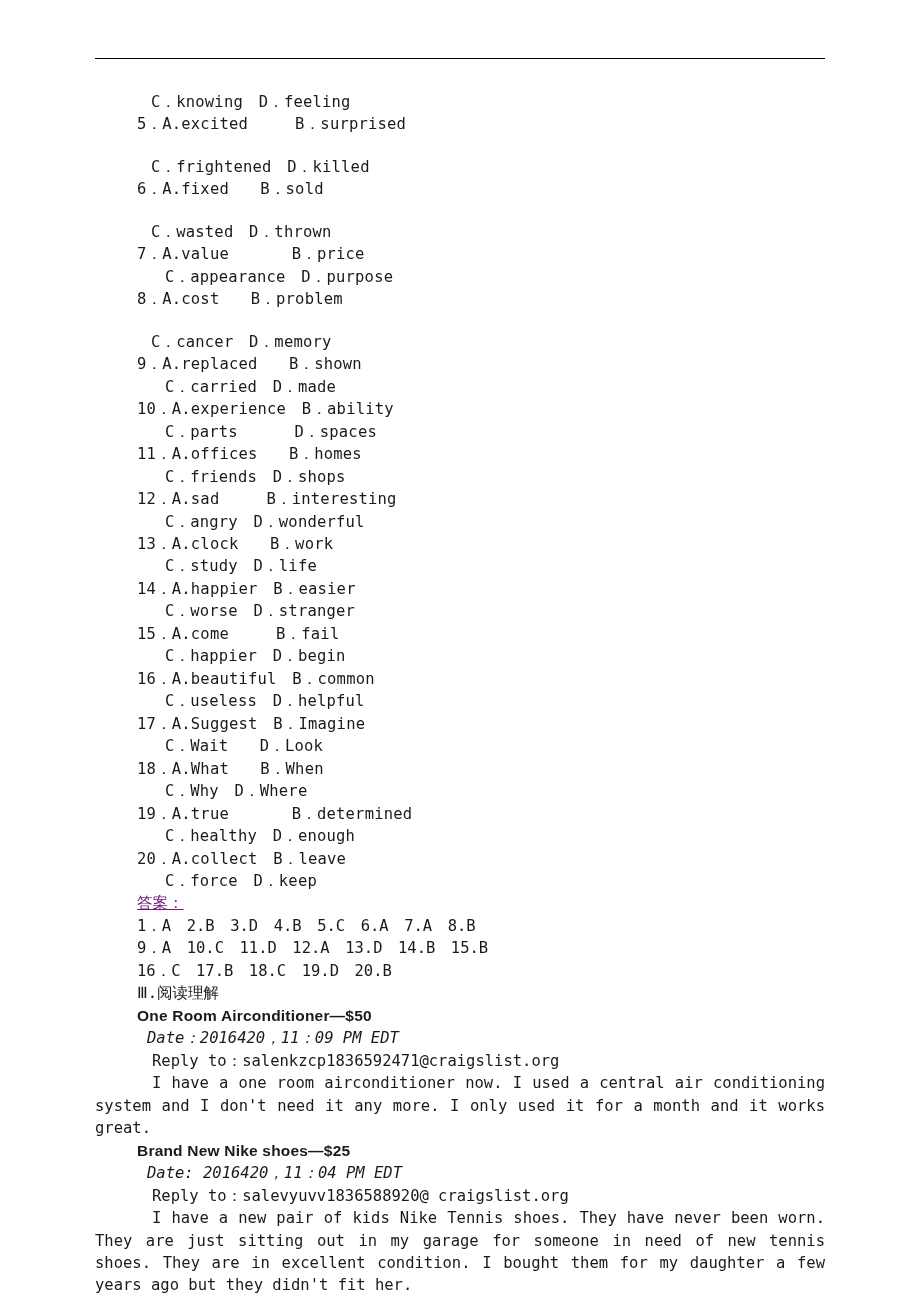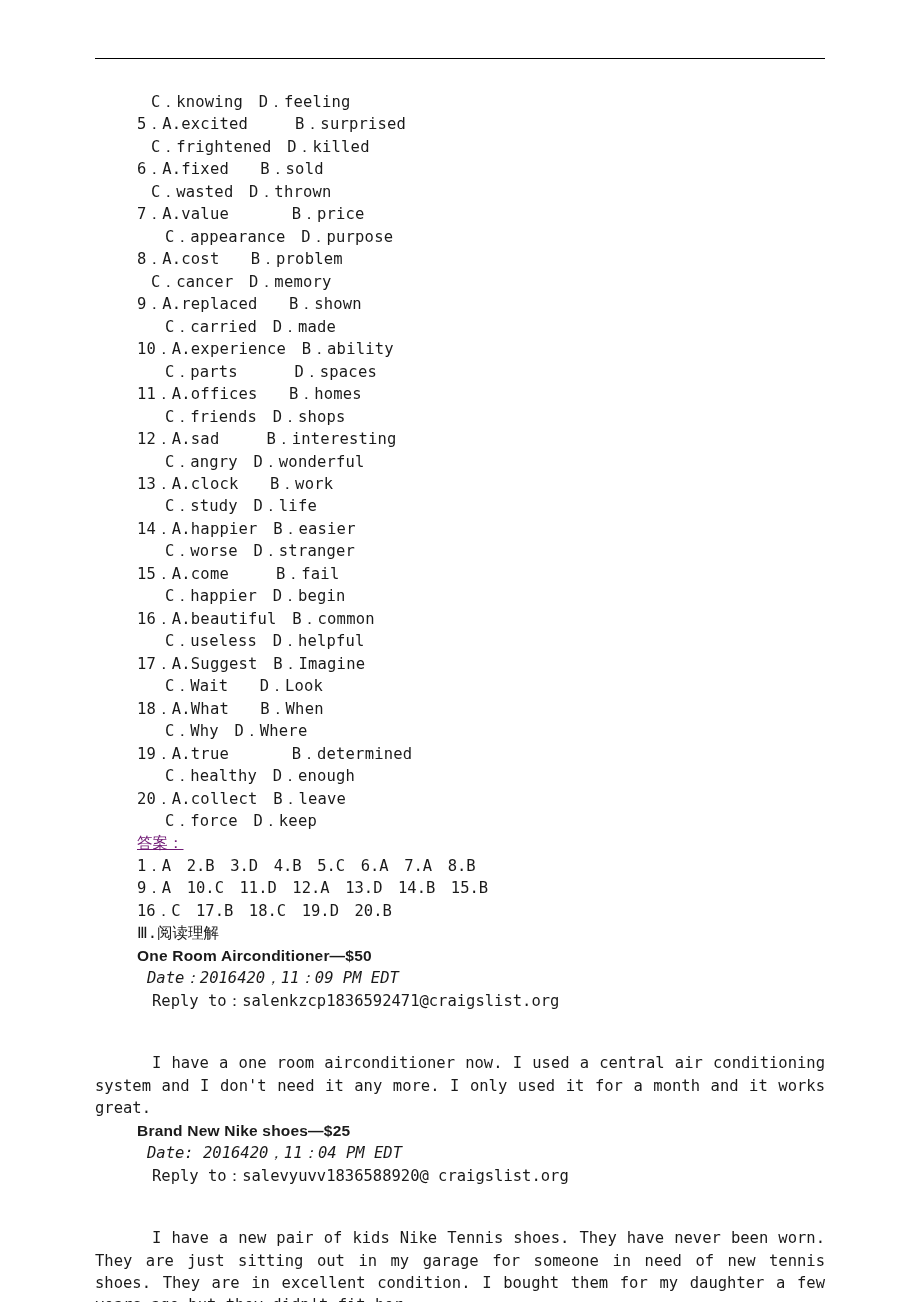--- a/index.html
+++ b/index.html
@@ -29,20 +29,21 @@
   }
   .q-line {
     padding-left: 42px;
     white-space: pre;
     letter-spacing: 0.2px;
   }
   .q-sub {
     padding-left: 56px;
     white-space: pre;
     letter-spacing: 0.2px;
+    margin-top: 20px;
   }
   .q-sublong {
     padding-left: 70px;
     white-space: pre;
     letter-spacing: 0.2px;
   }
   .answers-label {
     padding-left: 42px;
     color: #701a75;
     white-space: pre;
@@ -68,21 +69,20 @@
     font-style: italic;
   }
   .listing-reply {
     padding-left: 57px;
     white-space: pre;
   }
   .italic { }
   .listing-body {
     text-align: justify;
     text-indent: 0;
-    margin-top: 40px;
   }
   .listing-body.first-indent { text-indent: 57px; }
   .pg-num {
     position: absolute;
     right: 95px;
     bottom: 34px;
     font-size: 14px;
   }
 </style>
 </head>

